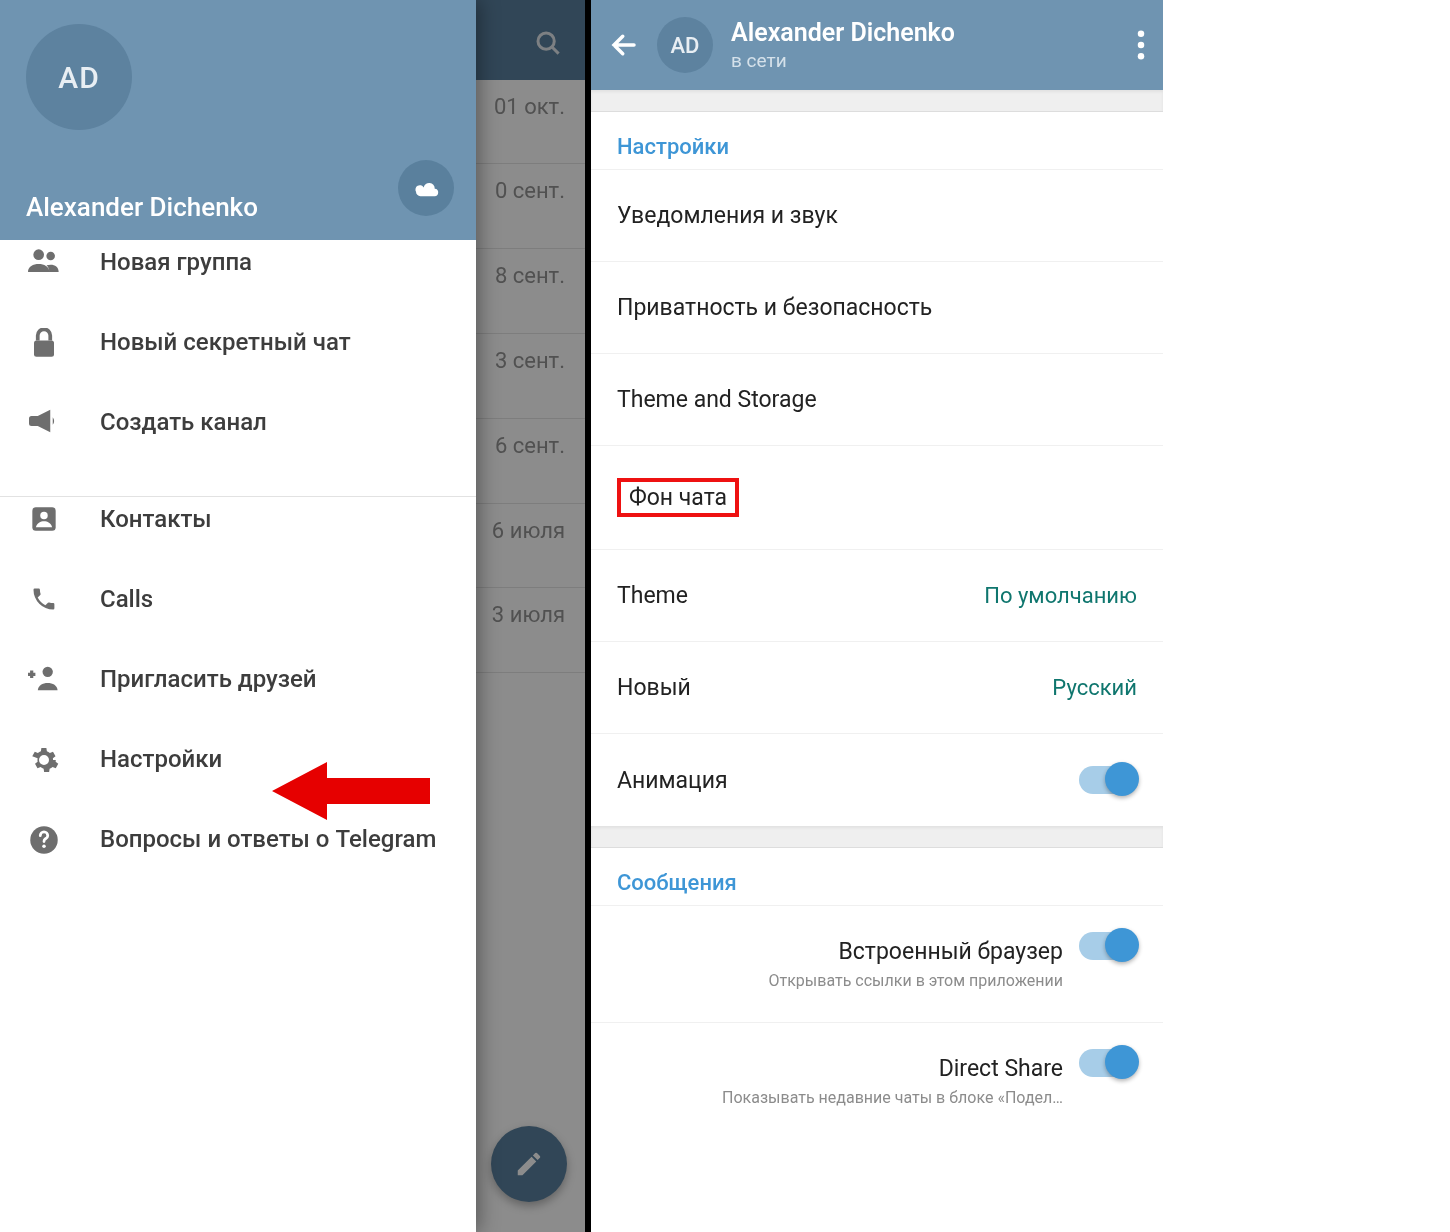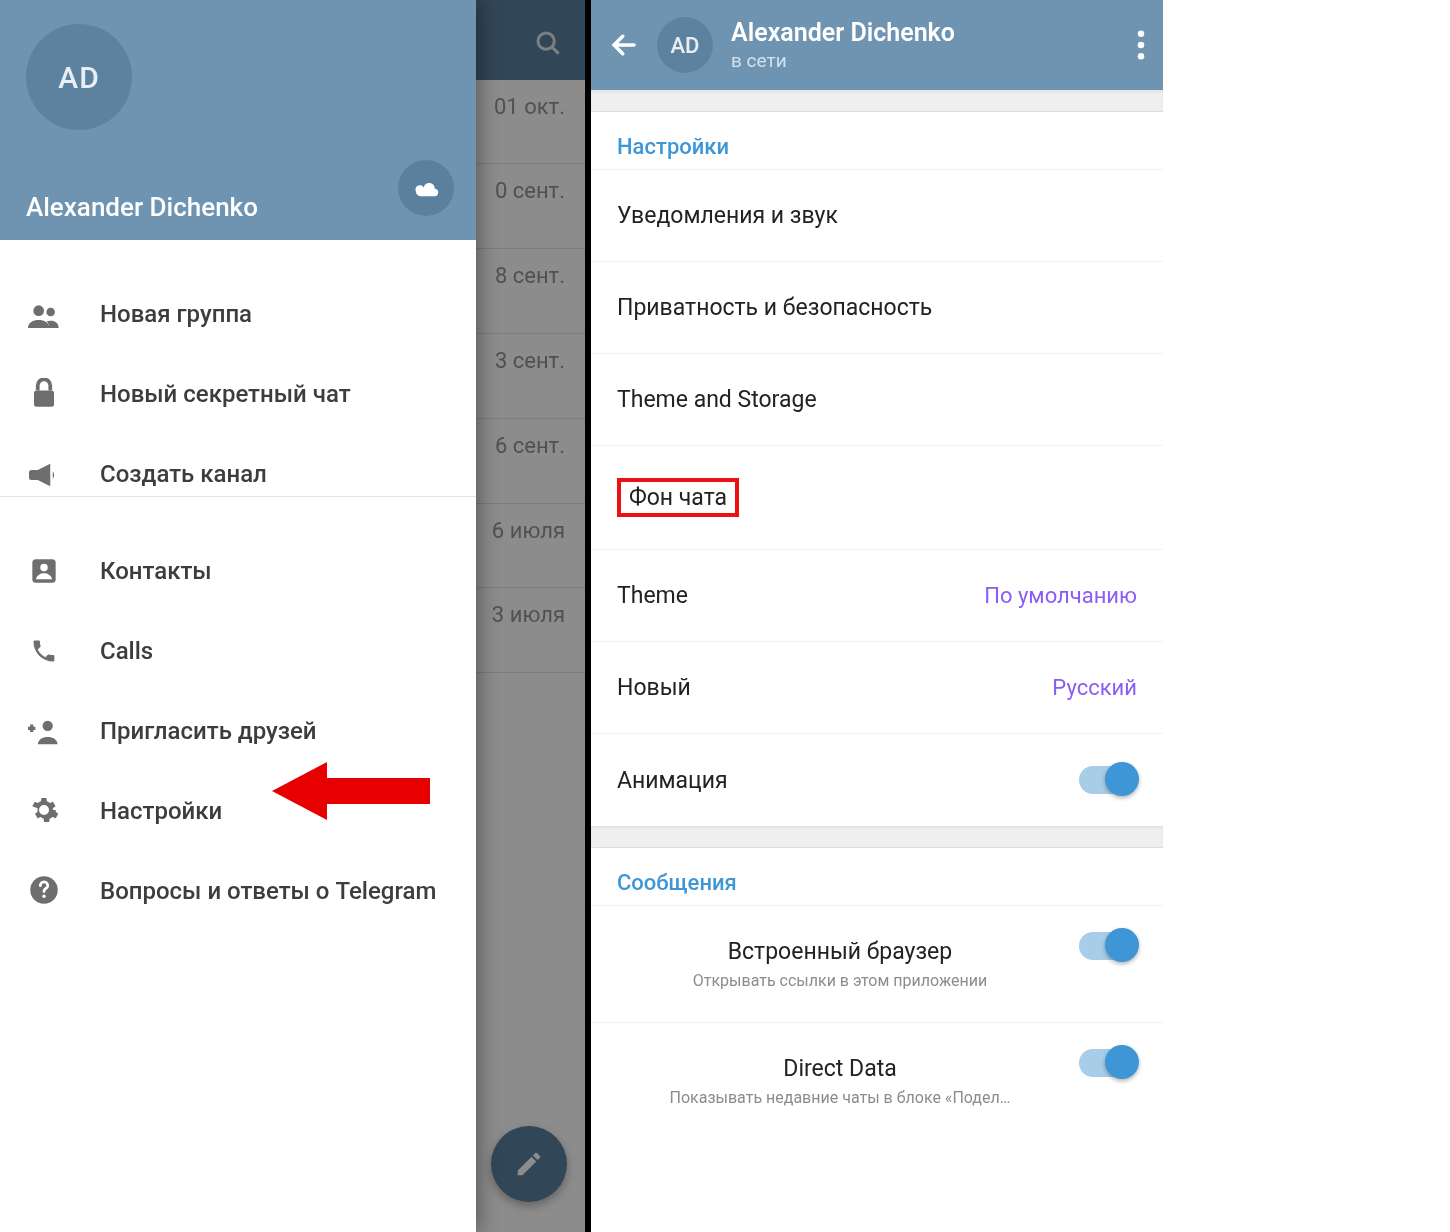--- a/index.html
+++ b/index.html
@@ -19,39 +19,39 @@
 
   .overlay { position:absolute; inset:0; background:rgba(0,0,0,0.45); }
 
   .drawer { position:absolute; left:0; top:0; width:476px; height:100%; background:#fff; box-shadow:4px 0 18px rgba(0,0,0,0.35); display:flex; flex-direction:column; }
   .drawer-header { background:#6f94b1; height:240px; padding:24px 26px 18px; position:relative; color:#fff; display:flex; flex-direction:column; justify-content:space-between; }
   .avatar { width:106px; height:106px; border-radius:50%; background:#5d829f; display:flex; align-items:center; justify-content:center; font-size:30px; font-weight:500; letter-spacing:1px; color:#e8eef3; }
   .drawer-name { font-size:26px; font-weight:500; }
   .cloud-btn { position:absolute; right:22px; bottom:24px; width:56px; height:56px; border-radius:50%; background:#5a809d; display:flex; align-items:center; justify-content:center; }
 
   .drawer-list { flex:1; padding-top:8px; }
-  .drawer-item { display:flex; align-items:flex-end; height:80px; padding:0 28px; gap:40px; color:#3d3d3d; font-size:24px; font-weight:500; cursor:pointer; }
+  .drawer-item { display:flex; align-items:flex-start; height:80px; padding:0 28px; gap:40px; color:#3d3d3d; font-size:24px; font-weight:500; cursor:pointer; }
   .drawer-icon { width:32px; display:flex; align-items:center; justify-content:center; color:#6e6e6e; flex-shrink:0; }
   .divider { height:1px; background:#e2e2e2; margin:8px 0; }
 
   .arrow { position:absolute; left:272px; top:756px; pointer-events:none; }
 
   
   .right-panel { width: 572px; height:100%; background:#fff; position:relative; }
   .r-header { height:90px; background:#6f94b1; display:flex; align-items:center; padding:0 18px; gap:18px; color:#fff; }
   .r-avatar { width:56px; height:56px; border-radius:50%; background:#5d829f; display:flex; align-items:center; justify-content:center; font-size:22px; font-weight:500; color:#e8eef3; }
   .r-title-box { flex:1; display:flex; flex-direction:column; gap:2px; }
   .r-title { font-size:25px; font-weight:600; }
   .r-sub { font-size:19px; color:#d5e1ea; }
   .gap-strip { height:22px; background:#efefef; border-bottom:1px solid #ddd; box-shadow:inset 0 2px 3px rgba(0,0,0,0.06); }
   .section-title { color:#3e96d6; font-size:22px; font-weight:500; padding:22px 26px 10px; }
   .setting-row { padding:32px 26px; display:flex; align-items:center; justify-content:space-between; font-size:23px; color:#222; border-top:1px solid #f0f0f0; cursor:pointer; }
   .setting-row:first-child { border-top:none; }
-  .setting-row .value { color:#8b5cf6; font-size:22px; }
-  .setting-row.two-line { flex-direction:column; align-items:center; gap:6px; position:relative; padding-right:100px;}
+  .setting-row .value { color:#0f766e; font-size:22px; }
+  .setting-row.two-line { flex-direction:column; align-items:flex-end; gap:6px; position:relative; padding-right:100px;}
   .setting-row .subtext { color:#8c8c8c; font-size:16px; }
   .highlight-box { border:4px solid #e11; display:inline-block; padding:2px 8px; }
   .switch { position:relative; width:58px; height:28px; background:#a7cde8; border-radius:20px; }
   .switch .knob { position:absolute; right:-2px; top:-4px; width:34px; height:34px; border-radius:50%; background:#3e96d6; box-shadow:0 2px 4px rgba(0,0,0,0.3); }
   .switch.abs { position:absolute; right:26px; top:26px; }
 
   svg { display:block; }
 </style>
 </head>
 <body>
@@ -267,21 +267,21 @@
     <div>
       <div class="section-title">Сообщения</div>
       <div class="setting-row two-line">
         <span>Встроенный браузер</span>
         <span class="subtext">Открывать ссылки в этом приложении</span>
         <span class="switch abs">
             <span class="knob"></span>
           </span>
       </div>
       <div class="setting-row two-line">
-        <span>Direct Data</span>
+        <span>Direct Share</span>
         <span class="subtext">Показывать недавние чаты в блоке «Подел…</span>
         <span class="switch abs">
             <span class="knob"></span>
           </span>
       </div>
     </div>
   </div>
 
 </div>
 

